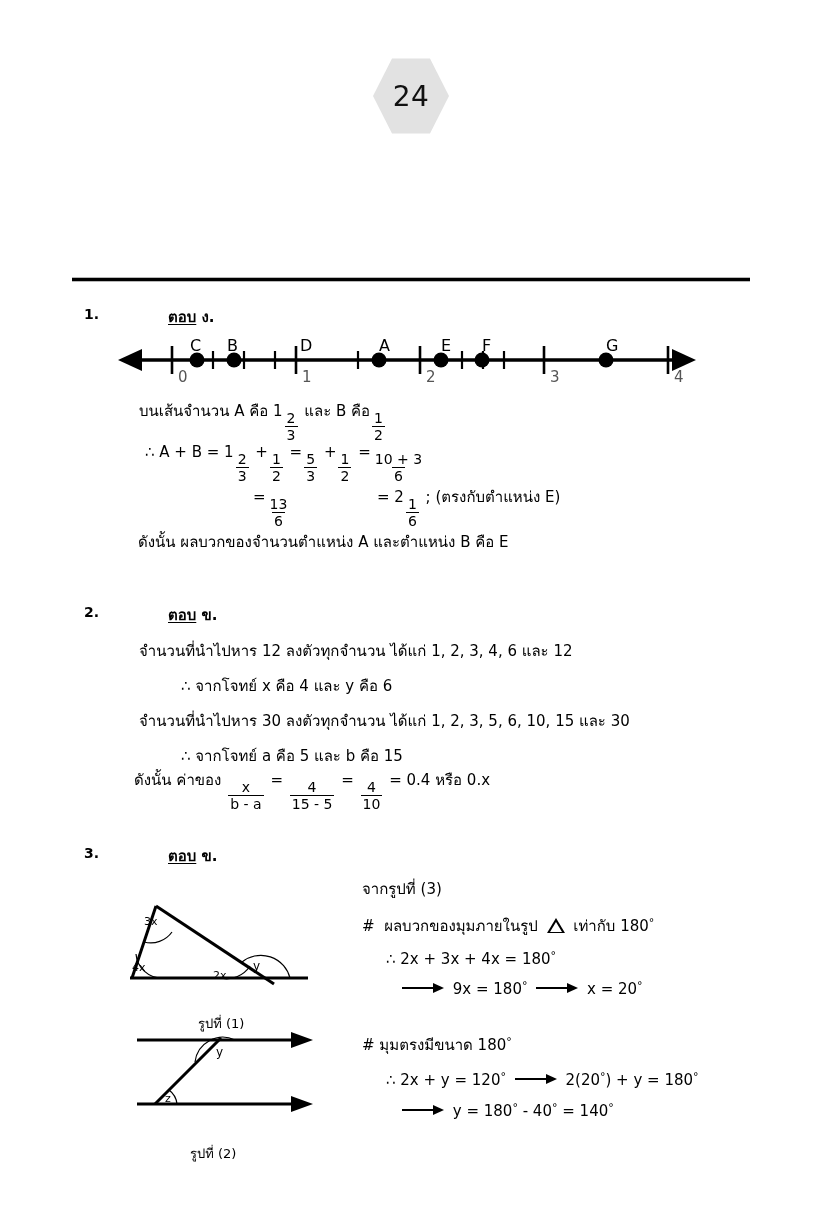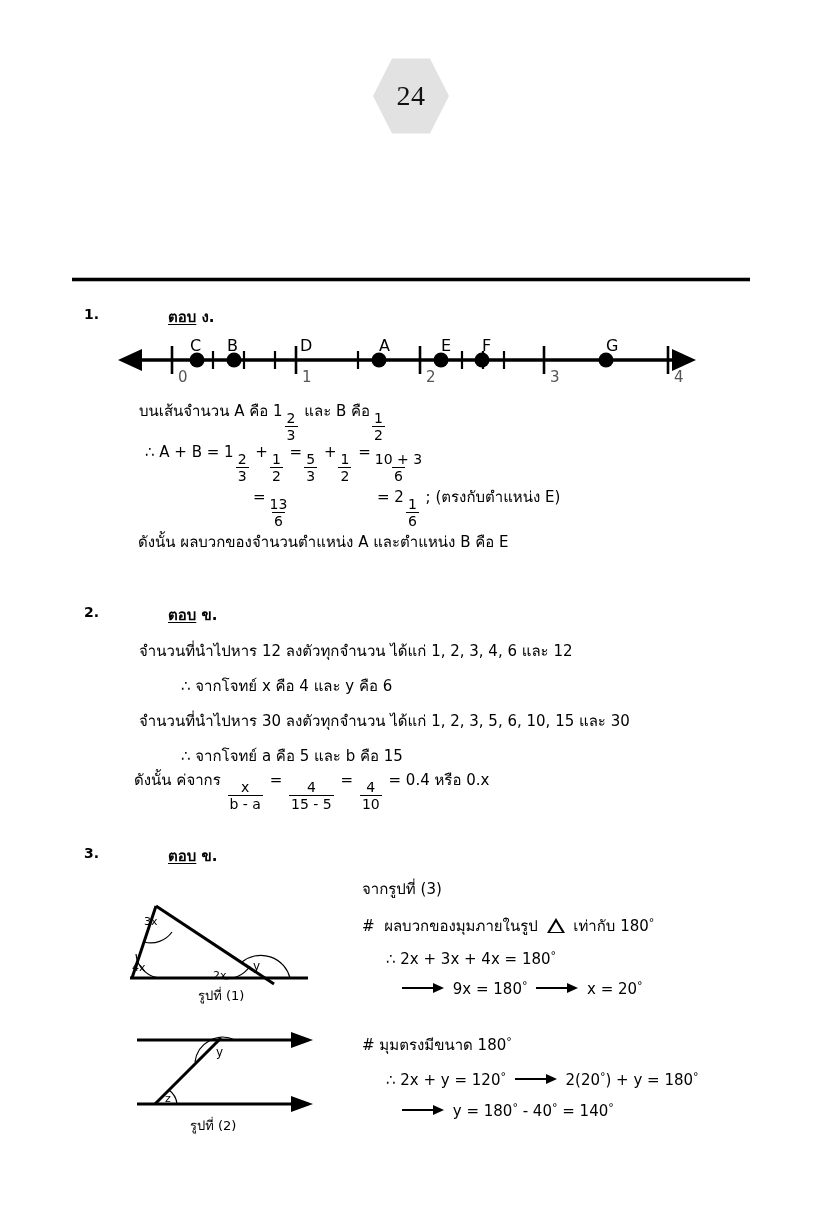--- a/index.html
+++ b/index.html
@@ -22,21 +22,20 @@
   }
   .hexagon {
     width: 76px; height: 78px;
     background: #e2e2e2;
     clip-path: polygon(25% 2%, 75% 2%, 100% 50%, 75% 98%, 25% 98%, 0% 50%);
     display: flex; align-items: center; justify-content: center;
     font-size: 28px;
     font-weight: 400;
     color: #111111;
     letter-spacing: 0.5px;
-    font-family: Liberation Serif, serif;
   }
 
   
   .doc-header {
     position: absolute;
     top: 172px; left: 0; width: 822px;
     text-align: center;
   }
   .subtitle-line {
     line-height: 1;
@@ -144,20 +143,21 @@
     border-left: 6px solid transparent;
     border-right: 6px solid transparent;
     border-bottom: 10px solid #fff;
   }
 
   svg { display: block; }
   .fig-caption {
     position: absolute;
     font-size: 13px;
     white-space: nowrap;
+    margin-top: 28px;
   }
 </style>
 </head>
 <body>
 
 <div class="page-badge-wrap">
   <div class="hexagon">
     <span>24</span>
   </div>
 </div>
@@ -275,21 +275,21 @@
   <span class="u">ตอบ</span>
   <span>ข.</span>
 </div>
 
 <div class="txt" style="top:643px; left:139px;">จำนวนที่นำไปหาร 12 ลงตัวทุกจำนวน ได้แก่ 1, 2, 3, 4, 6 และ 12</div>
 <div class="txt" style="top:678px; left:181px;">∴  จากโจทย์ x คือ 4 และ y คือ 6</div>
 <div class="txt" style="top:713px; left:139px;">จำนวนที่นำไปหาร 30 ลงตัวทุกจำนวน ได้แก่ 1, 2, 3, 5, 6, 10, 15 และ 30</div>
 <div class="txt" style="top:748px; left:181px;">∴  จากโจทย์ a คือ 5 และ b คือ 15</div>
 
 <div class="txt" style="top:772px; left:134px;">
-  <span>ดังนั้น ค่จากร</span>
+  <span>ดังนั้น ค่าของ</span>
   <span class="frac">
       <span class="num">x</span>
       <span class="den">b - a</span>
     </span>
   <span>=</span>
   <span class="frac">
       <span class="num">4</span>
       <span class="den">15 - 5</span>
     </span>
   <span>=</span>

